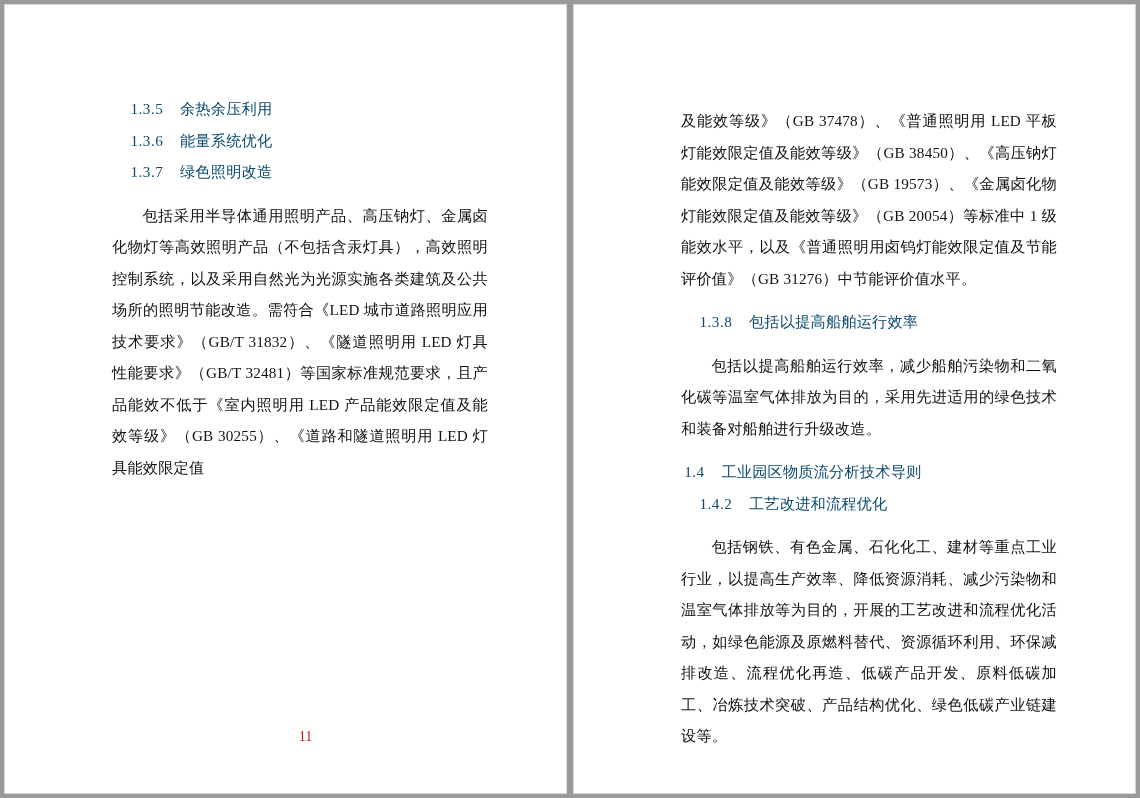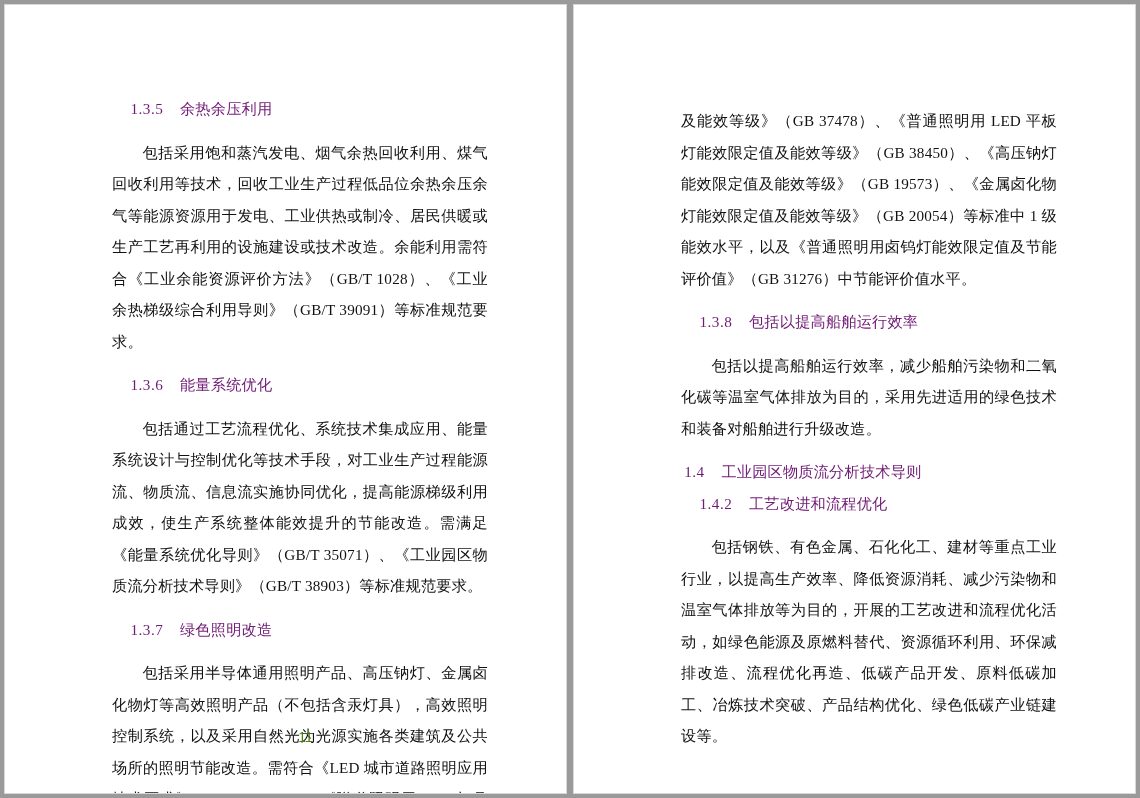--- a/index.html
+++ b/index.html
@@ -46,65 +46,63 @@
     text-justify: inter-ideograph;
     letter-spacing: 0.2px;
   }
   p.indent {
     text-indent: 2em;
   }
   .heading {
     margin: 0;
     font-size: 15.2px;
     line-height: 31.5px;
-    color: #701a75;
+    color: #0c4a6e;
     text-indent: 2em;
     letter-spacing: 0.2px;
   }
   .heading .num {
     letter-spacing: 0.5px;
   }
   .heading .gap {
     display: inline-block;
     width: 1.1em;
   }
   .heading.lvl2 {
     text-indent: 1em;
   }
   .page-number {
     position: absolute;
     bottom: 48px;
     left: 0;
     right: 0;
     text-align: center;
     font-size: 14px;
-    color: #4d7c0f;
-    font-family: Liberation Sans, sans-serif;
+    color: #b91c1c;
+    font-family: Liberation Serif, serif;
     margin-left: 40px;
   }
 </style>
 </head>
 <body>
 
 <div class="spread">
 
   <div class="page">
     <div class="page-body">
 
       <div class="heading">
         <span class="num">1.3.5</span><span class="gap"></span><span>余热余压利用</span>
       </div>
 
-      <p class="indent">包括采用饱和蒸汽发电、烟气余热回收利用、煤气回收利用等技术，回收工业生产过程低品位余热余压余气等能源资源用于发电、工业供热或制冷、居民供暖或生产工艺再利用的设施建设或技术改造。余能利用需符合《工业余能资源评价方法》（GB/T 1028）、《工业余热梯级综合利用导则》（GB/T 39091）等标准规范要求。</p>
 
       <div class="heading">
         <span class="num">1.3.6</span><span class="gap"></span><span>能量系统优化</span>
       </div>
 
-      <p class="indent">包括通过工艺流程优化、系统技术集成应用、能量系统设计与控制优化等技术手段，对工业生产过程能源流、物质流、信息流实施协同优化，提高能源梯级利用成效，使生产系统整体能效提升的节能改造。需满足《能量系统优化导则》（GB/T 35071）、《工业园区物质流分析技术导则》（GB/T 38903）等标准规范要求。</p>
 
       <div class="heading">
         <span class="num">1.3.7</span><span class="gap"></span><span>绿色照明改造</span>
       </div>
 
       <p class="indent">包括采用半导体通用照明产品、高压钠灯、金属卤化物灯等高效照明产品（不包括含汞灯具），高效照明控制系统，以及采用自然光为光源实施各类建筑及公共场所的照明节能改造。需符合《LED 城市道路照明应用技术要求》（GB/T 31832）、《隧道照明用 LED 灯具性能要求》（GB/T 32481）等国家标准规范要求，且产品能效不低于《室内照明用 LED 产品能效限定值及能效等级》（GB 30255）、《道路和隧道照明用 LED 灯具能效限定值</p>
 
     </div>
     <div class="page-number">11</div>
   </div>

